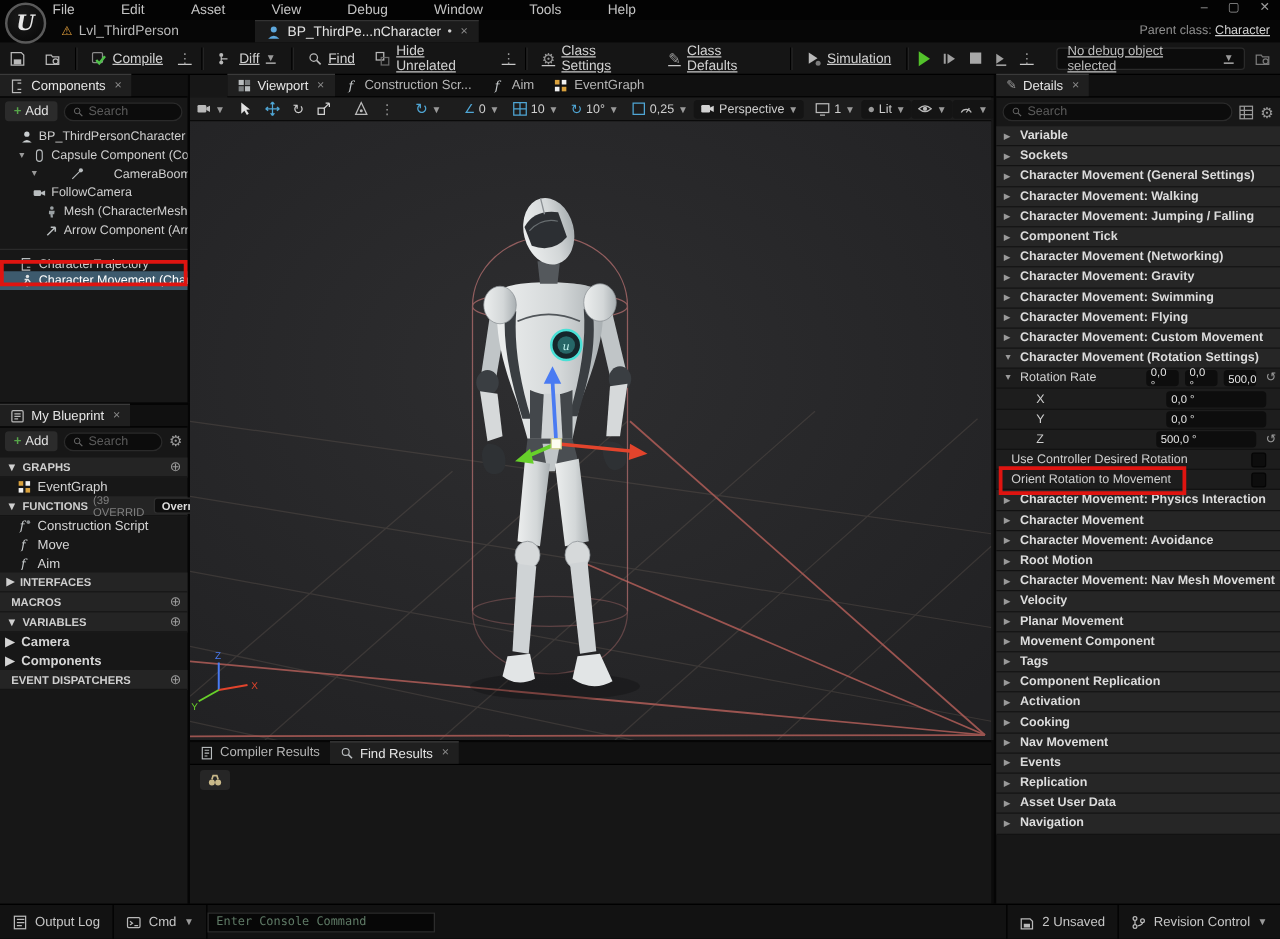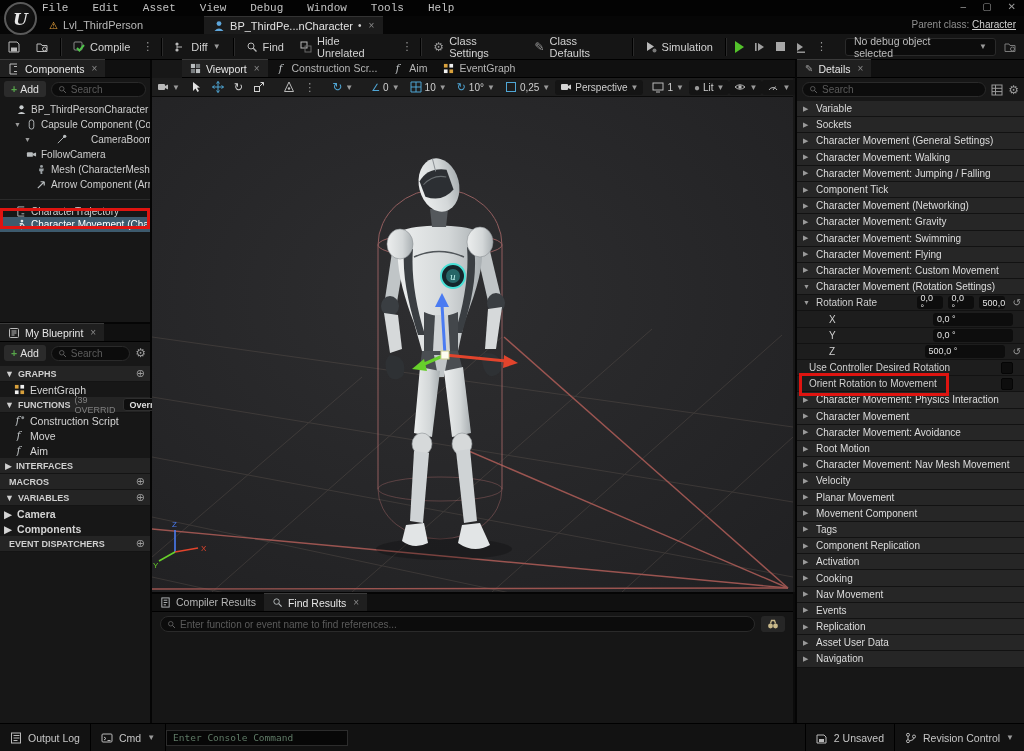--- a/index.html
+++ b/index.html
@@ -3,42 +3,42 @@
 <meta charset="utf-8">
 <style>
   * { margin:0; padding:0; box-sizing:border-box; }
   html,body { width:1024px; height:751px; background:#050505; overflow:hidden;
     font-family:"Liberation Sans","DejaVu Sans",sans-serif; color:#c8c8c8; }
   .abs { position:absolute; }
   #app { position:relative; width:1024px; height:751px; background:#0b0b0b; }
 
   
   #titlebar { left:0; top:0; width:1024px; height:16px; background:#030303; display:flex; align-items:center; }
-  #menubar { display:flex; gap:0; margin-left:30px;font-family:Liberation Mono, monospace; }
+  #menubar { display:flex; gap:13px; margin-left:30px; }
   .menu-item { font-size:11px; color:#c4c4c4; padding:1px 12px; cursor:default; }
   #win-controls { position:absolute; right:8px; top:1px; display:flex; gap:16px; font-size:10px; color:#9a9a9a; }
   #ue-logo { position:absolute; left:4px; top:2px; width:33px; height:33px; border-radius:50%;
     background:radial-gradient(circle at 40% 35%, #1c1c1c, #060606); border:2px solid #5a5a5a;
     display:flex; align-items:center; justify-content:center; z-index:50;
     font-family:"DejaVu Serif",serif; font-style:italic; font-weight:bold; font-size:17px; color:#e8e8e8; }
 
   
   #doctabs { left:0; top:16px; width:1024px; height:18px; background:#060606; display:flex; align-items:flex-end; }
   .doc-tab { height:18px; display:flex; align-items:center; gap:5px; font-size:11px; padding:0 9px; color:#b9b9b9; }
   .doc-tab.level { margin-left:40px; }
   .doc-tab.active { background:#1b1b1b; border-top:1px solid #333; color:#e2e2e2; margin-left:52px; }
   .warn { color:var(--warn); font-size:10px; }
   .dirty-dot { color:#cfcfcf; font-size:10px; }
   .tab-close { color:#8a8a8a; font-size:10px; margin-left:2px; }
   #parent-class { position:absolute; right:8px; top:19px; font-size:10px; color:#8f8f8f; }
   #parent-class a { color:#d2d2d2; text-decoration:underline; }
 
   
   #toolbar { left:0; top:34px; width:1024px; height:26px; background:#151515; border-bottom:1px solid #000;
-    display:flex; align-items:center; }
+    display:flex; align-items:center;text-decoration:underline; }
   .tb-btn { display:flex; align-items:center; gap:5px; font-size:11px; color:#d2d2d2; padding:0 8px; height:26px; }
   .tb-sep { width:1px; height:18px; background:#000; box-shadow:1px 0 0 #2a2a2a; margin:0 4px; }
   .kebab { color:#9a9a9a; font-size:11px; padding:0 4px; }
   .caret { color:#9a9a9a; font-size:8px; }
   .play-tri { width:0; height:0; border-left:9px solid var(--play); border-top:6px solid transparent; border-bottom:6px solid transparent; }
   .ctl { color:#9f9f9f; font-size:11px; padding:0 5px; display:flex; align-items:center; }
   .stop-sq { width:9px; height:9px; background:#a8a8a8; }
   #debug-select { background:#0c0c0c; border:1px solid #2a2a2a; border-radius:3px; height:18px;
     display:flex; align-items:center; gap:8px; padding:0 8px; font-size:10.5px; color:#bdbdbd; margin-left:14px; }
 
@@ -75,21 +75,21 @@
 
   
   #vp-toolbar { position:absolute; left:0; top:18px; width:641px; height:19px; background:#1d1d1d;
     display:flex; align-items:center; font-size:10px; color:#cfcfcf; border-bottom:1px solid #0a0a0a; }
   .vtb { display:flex; align-items:center; gap:3px; padding:0 5px; }
   .blue { color:var(--vblue); }
   #viewport-canvas { position:absolute; left:0; top:37px; }
 
   
   .drow { height:16.2px; display:flex; align-items:center; font-size:10px; border-bottom:1px solid #121212; }
-  .drow.header { background:#262626; color:#dcdcdc; font-weight:normal; padding-left:6px; gap:5px; }
+  .drow.header { background:#262626; color:#dcdcdc; font-weight:bold; padding-left:6px; gap:5px; }
   .drow.prop, .drow.check, .drow.vector { background:#1d1d1d; color:#cfcfcf; padding-left:6px; gap:5px; }
   .dcaret { font-size:7px; color:#9a9a9a; width:8px; flex:none; }
   .vbox { background:#0d0d0d; border-radius:3px; height:13px; font-size:9px; color:#e4e4e4;
     display:flex; align-items:center; padding:0 4px; }
   .reset { color:#9a9a9a; font-size:10px; margin:0 3px; }
   .chk { width:12px; height:12px; background:#0d0d0d; border:1px solid #050505; border-radius:2px; }
   .indent1 { padding-left:26px; }
 
   
   #results-search { display:flex; align-items:center; gap:6px; padding:4px 8px 0 8px; }
@@ -793,29 +793,20 @@
             <svg viewBox="0 0 12 12">
               <circle cx="5" cy="5" r="3" fill="none" stroke="#b9bdbf"></circle>
               <line x1="7.3" y1="7.3" x2="10.5" y2="10.5" stroke="#b9bdbf" stroke-width="1.3"></line>
             </svg>
           </span>
           <span>Find Results</span>
           <span class="tab-close">×</span>
         </div>
       </div>
     <div id="results-search">
-      <span class="searchbox">
-        <span class="ic" style="width:9px;height:9px;">
-            <svg viewBox="0 0 12 12">
-              <circle cx="5" cy="5" r="3" fill="none" stroke="#6a6a6a"></circle>
-              <line x1="7.3" y1="7.3" x2="10.5" y2="10.5" stroke="#6a6a6a" stroke-width="1.3"></line>
-            </svg>
-          </span>
-        <span class="ph">Enter function or event name to find references...</span>
-      </span>
       <span class="bino-btn">
         <span class="ic">
             <svg viewBox="0 0 12 12">
               <circle cx="3.5" cy="8" r="2.4" fill="#c9b98a"></circle>
               <circle cx="8.5" cy="8" r="2.4" fill="#c9b98a"></circle>
               <path d="M3.5 5.5 L4.5 2.5 h3 L8.5 5.5" fill="none" stroke="#c9b98a" stroke-width="1.3"></path>
             </svg>
           </span>
       </span>
     </div>

